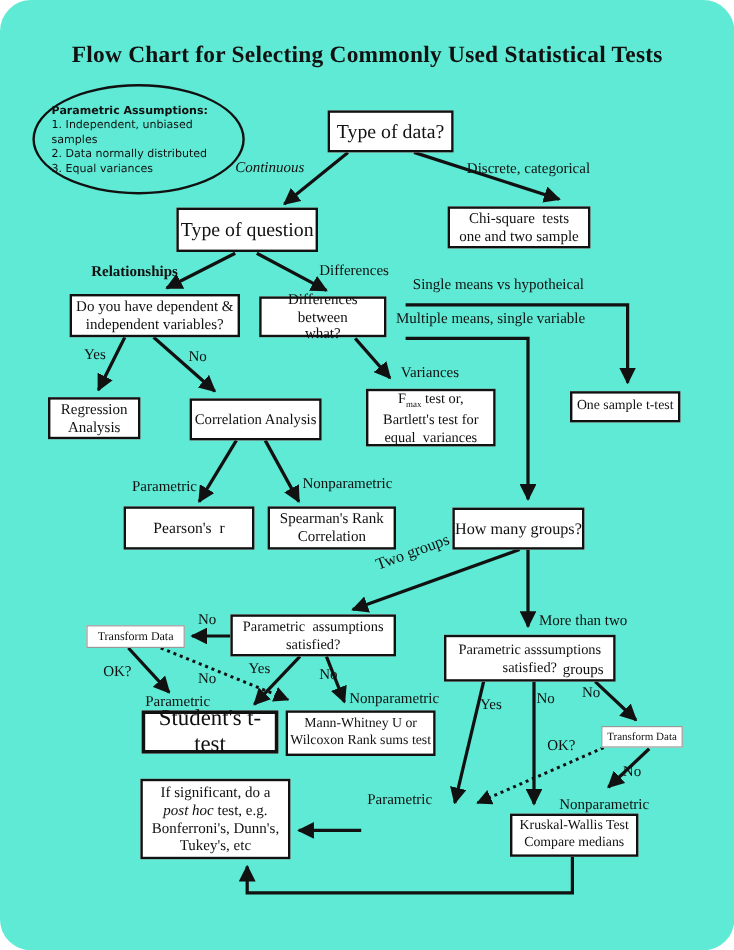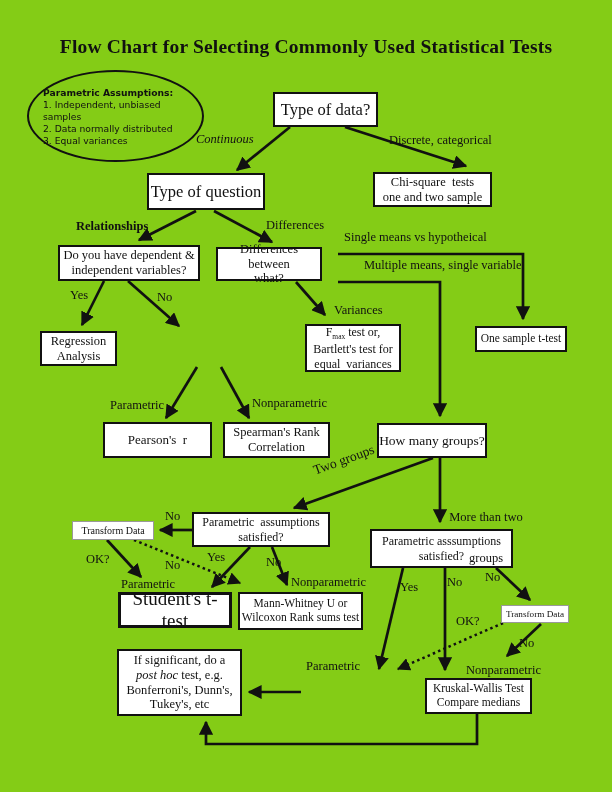--- a/index.html
+++ b/index.html
@@ -1,17 +1,17 @@
 <!DOCTYPE html>
 <html><head>
 <meta charset="utf-8">
 <style>
   html,body{margin:0;padding:0;background:#fff;}
-  #page{position:relative;width:612px;height:792px;background:#84cc16;overflow:hidden;
-        font-family:"Liberation Serif","DejaVu Serif",serif;color:#111;}
+  #page{position:relative;width:612px;height:792px;background:#5eead4;overflow:hidden;
+        font-family:"Liberation Serif","DejaVu Serif",serif;color:#111;border-radius:26px;}
   .title{position:absolute;left:0;top:36px;width:612px;text-align:center;
          font-weight:bold;font-size:19.5px;letter-spacing:.2px;}
   .ellipse{position:absolute;left:27px;top:70px;width:173px;height:88px;
            border:2.5px solid #111;border-radius:50%;}
   .ell-inner{position:absolute;left:14px;top:15px;width:158px;
              font-family:"DejaVu Sans","Liberation Sans",sans-serif;font-size:9.2px;line-height:1.3;}
   .ell-head{font-weight:bold;}
   .box{position:absolute;box-sizing:border-box;border:2px solid #111;background:#fff;
        display:flex;flex-direction:column;align-items:center;justify-content:center;
        text-align:center;line-height:1.18;white-space:pre-wrap;font-size:12.5px;}
@@ -98,22 +98,25 @@
 
   <div class="box" style="left:475px;top:326px;width:92px;height:26px;font-size:11.5px;">
     <div>One sample t-test</div>
   </div>
 
   <div class="box" style="left:40px;top:331px;width:77px;height:35px;">
     <div>Regression</div>
     <div>Analysis</div>
   </div>
 
-
-  <div class="box b25" style="left:305px;top:324px;width:96px;height:48px;font-size:12px;">
+  <div class="box" style="left:158px;top:332px;width:110px;height:35px;font-size:12.3px;">
+    <div>Correlation Analysis</div>
+  </div>
+
+  <div class="box b25" style="left:305px;top:324px;width:108px;height:48px;font-size:12px;">
     <div><span>F</span><sub>max</sub><span> test or,</span></div>
     <div>Bartlett's test for</div>
     <div>equal  variances</div>
   </div>
 
   <div class="box" style="left:103px;top:422px;width:109px;height:36px;font-size:13px;">
     <div>Pearson's  r</div>
   </div>
 
   <div class="box" style="left:223px;top:422px;width:107px;height:36px;">
@@ -163,21 +166,21 @@
     <div><span class="it">post hoc</span><span> test, e.g.</span></div>
     <div>Bonferroni's, Dunn's,</div>
     <div>Tukey's, etc</div>
   </div>
 
   <div class="lbl" style="left:196px;top:133px;font-style:italic;">Continuous</div>
   <div class="lbl" style="left:389px;top:134px;">Discrete, categorical</div>
   <div class="lbl" style="left:76px;top:220px;font-weight:bold;">Relationships</div>
   <div class="lbl" style="left:266px;top:219px;">Differences</div>
   <div class="lbl" style="left:344px;top:231px;">Single means vs hypotheical</div>
-  <div class="lbl" style="left:364px;top:259px;">Multiple means, single variable</div>
+  <div class="lbl" style="left:330px;top:259px;">Multiple means, single variable</div>
   <div class="lbl" style="left:70px;top:289px;">Yes</div>
   <div class="lbl" style="left:157px;top:291px;">No</div>
   <div class="lbl" style="left:334px;top:304px;">Variances</div>
   <div class="lbl" style="left:110px;top:399px;">Parametric</div>
   <div class="lbl" style="left:252px;top:397px;">Nonparametric</div>
   <div class="lbl" style="left:314px;top:464px;font-size:13.5px;transform:rotate(-20deg);transform-origin:left center;">Two groups</div>
   <div class="lbl" style="left:438px;top:483px;width:96px;text-align:center;">
     <div>More than two</div>
     <div>groups</div>
   </div>

